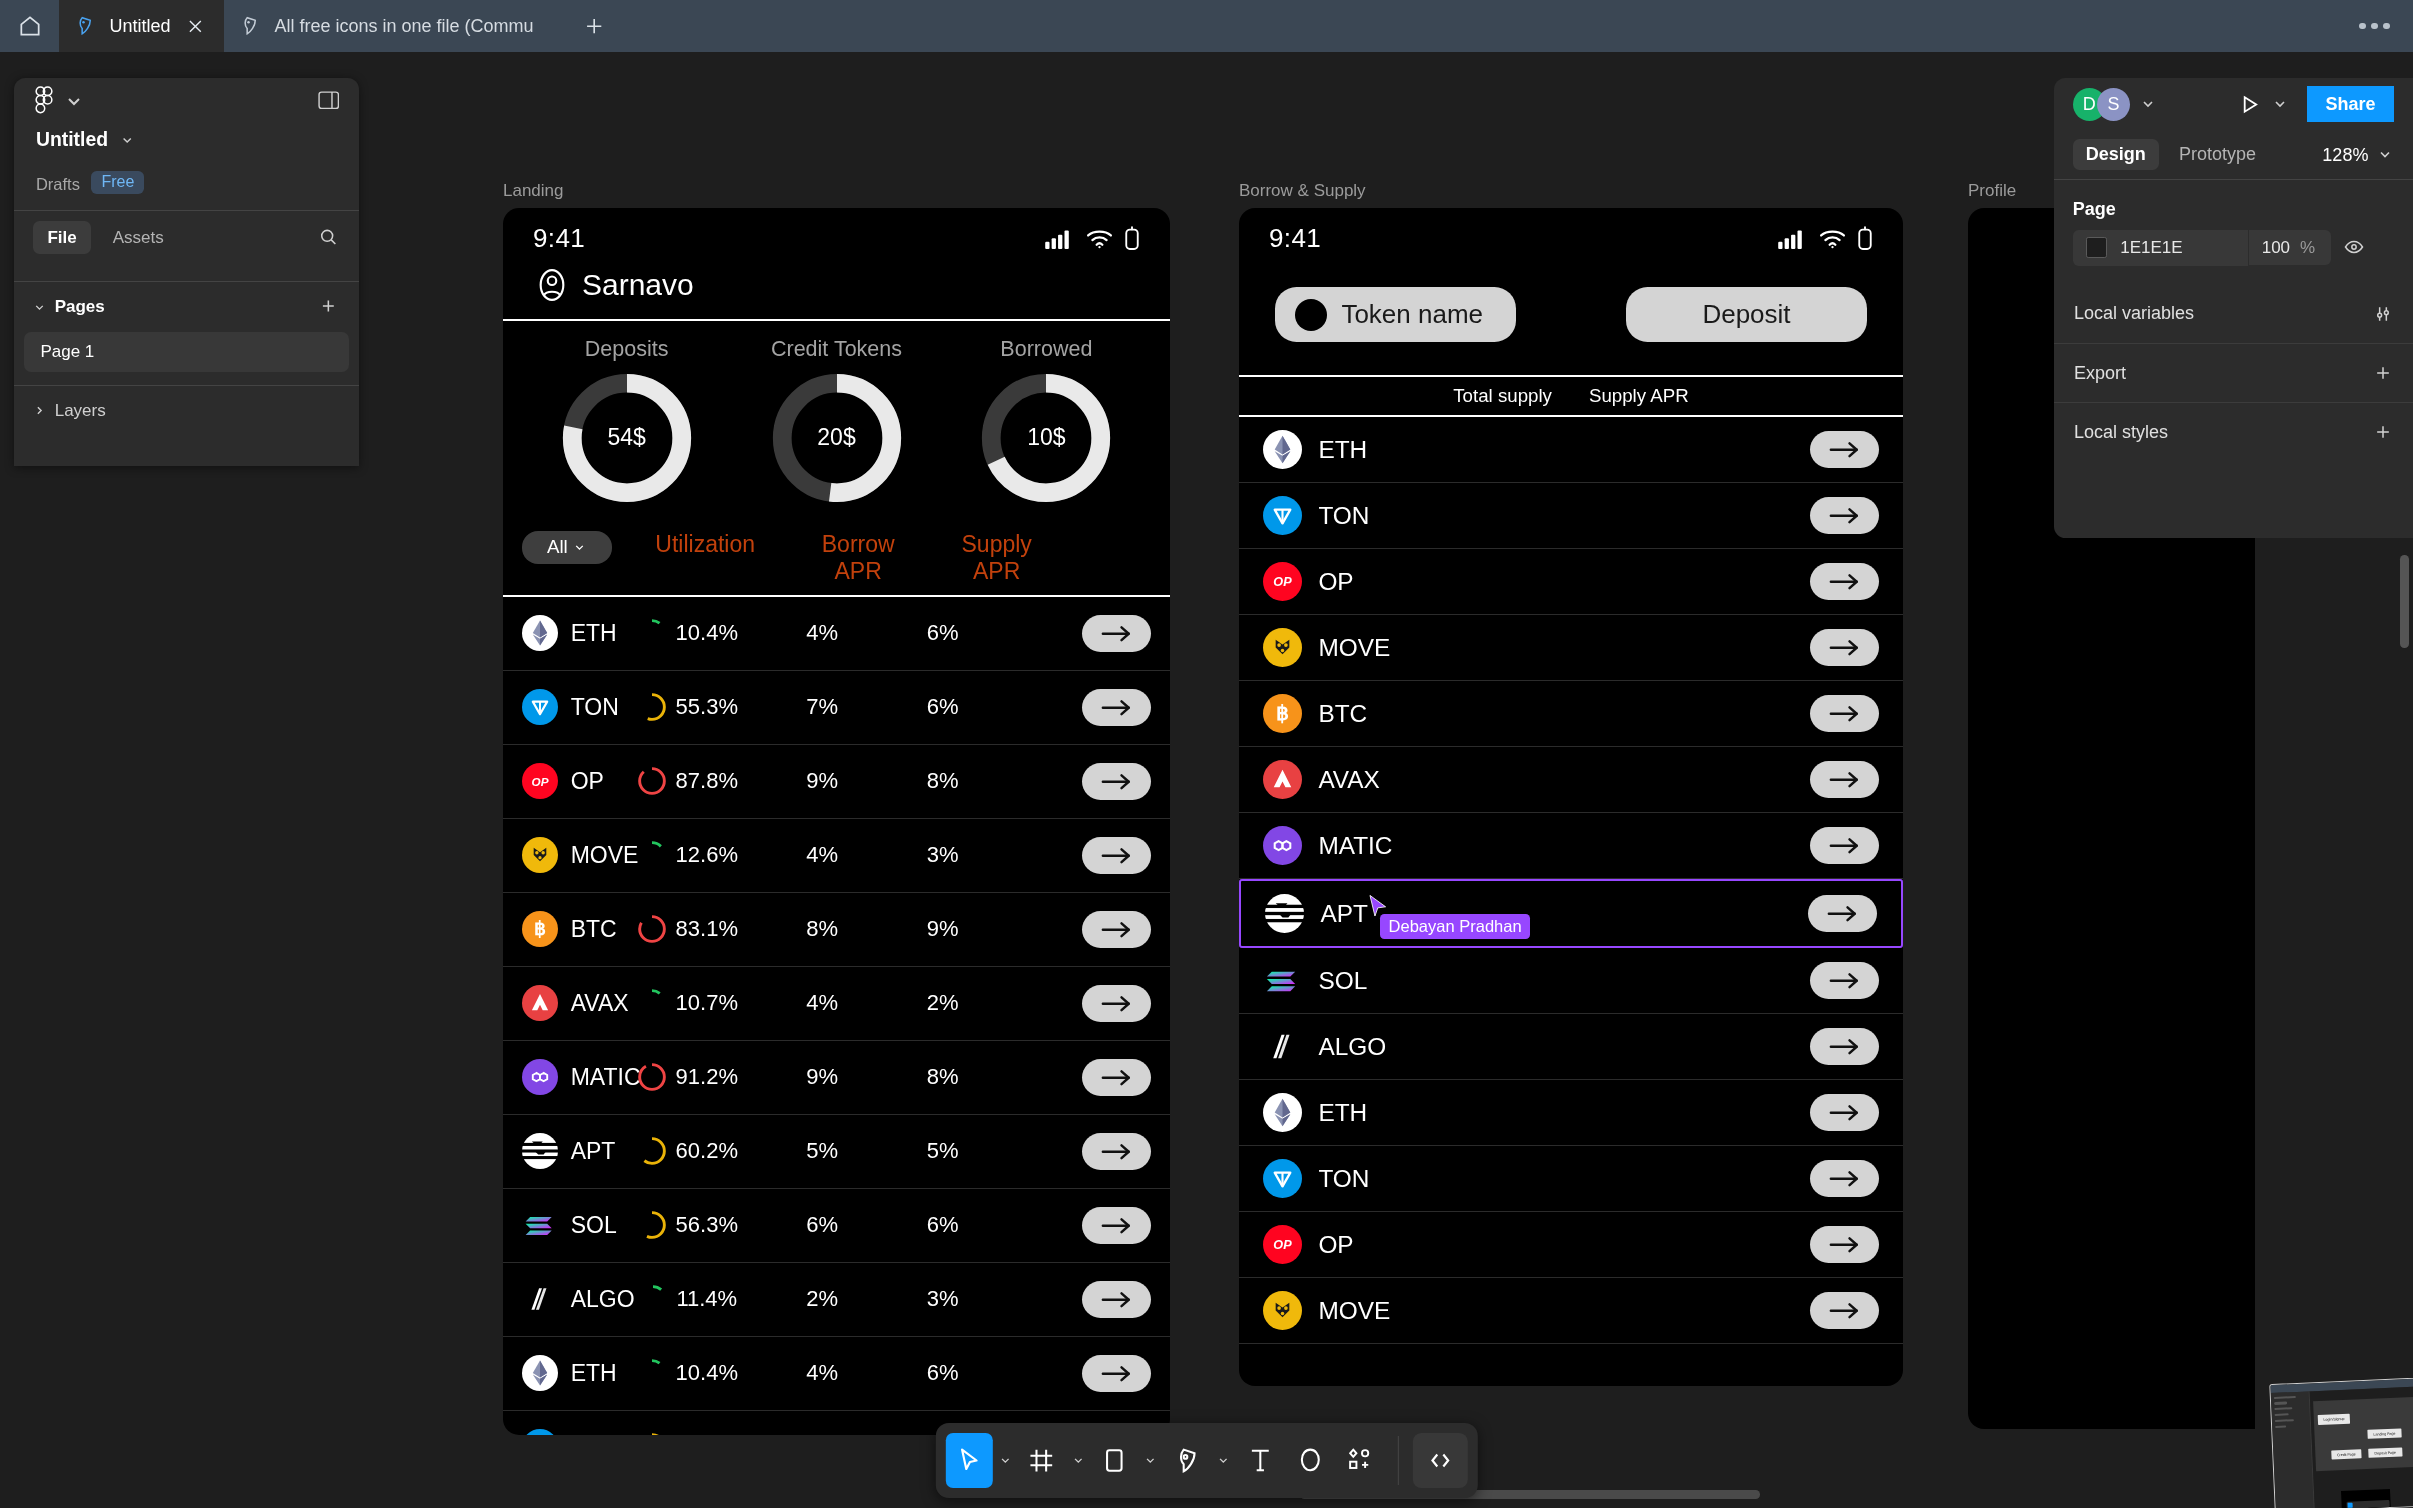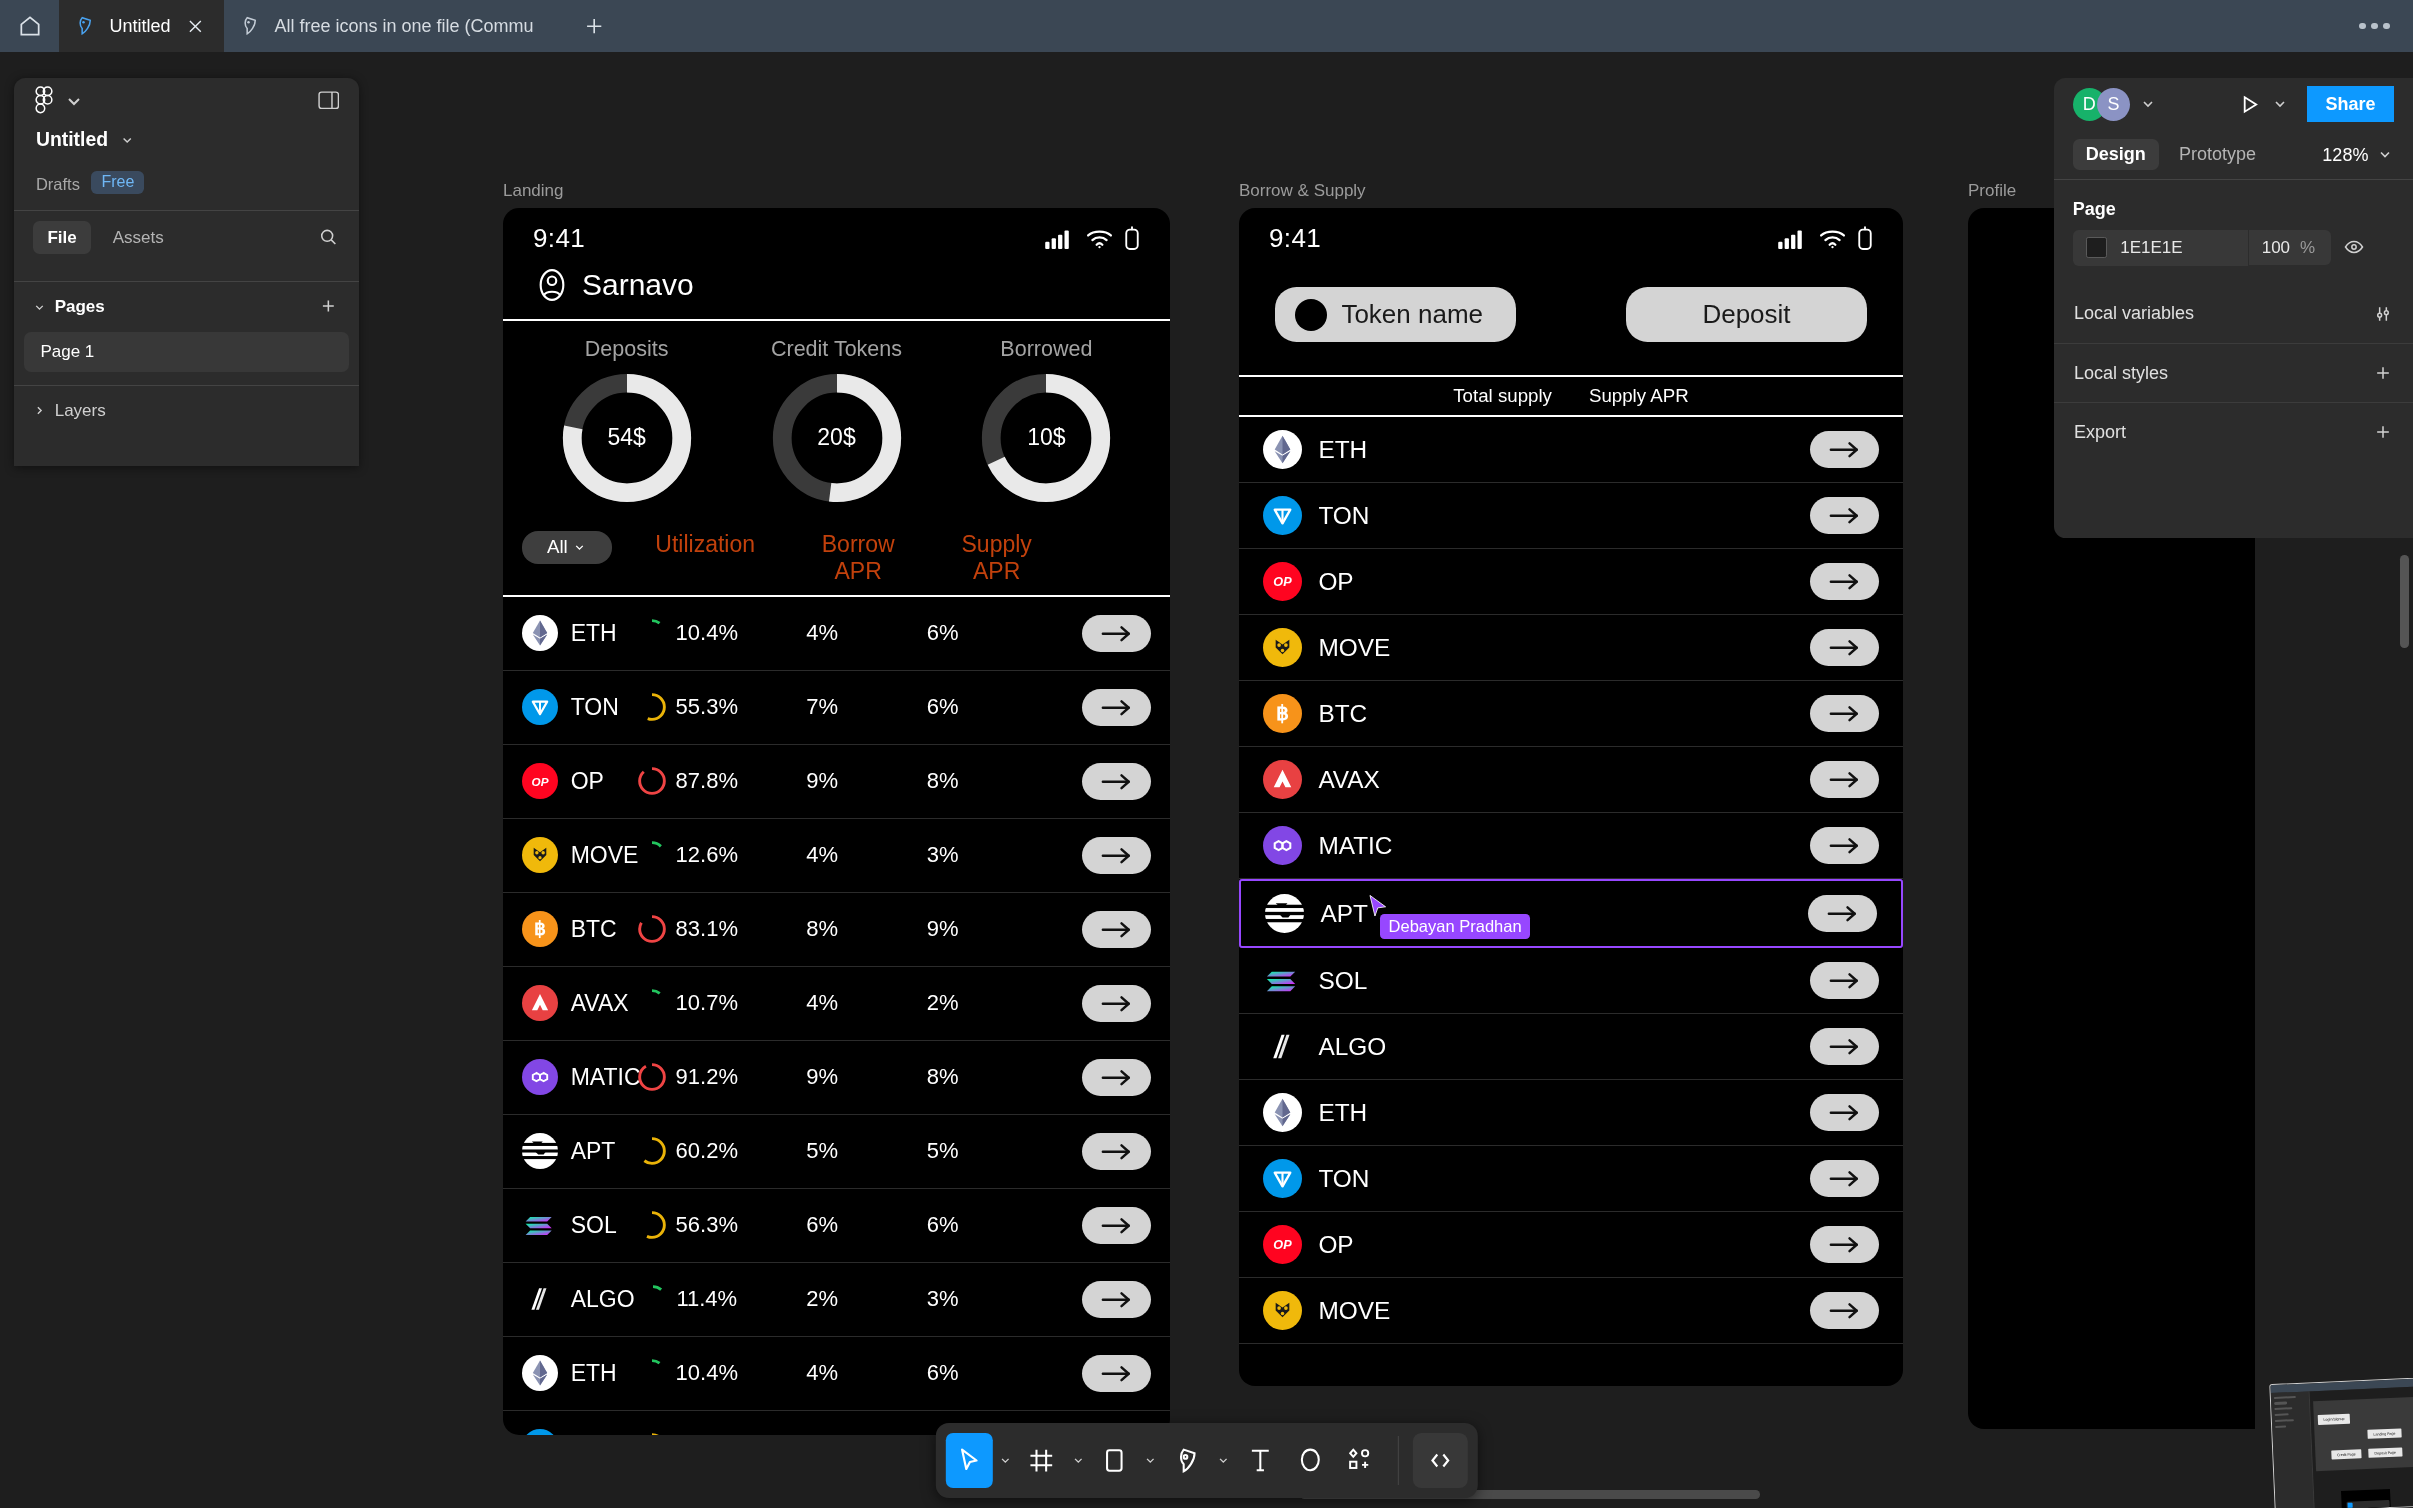--- a/index.html
+++ b/index.html
@@ -1241,27 +1241,27 @@
       <div style="margin-top:18.7px">
         <div class="rp-row">
           <span>Local variables</span>
           <svg viewBox="0 0 24 24" fill="none" stroke="#d2d2d2" stroke-width="1.8">
             <path d="M8 4v7M8 16v4M16 4v4M16 13v7"></path>
               <circle cx="8" cy="13.5" r="2.3"></circle>
               <circle cx="16" cy="10.5" r="2.3"></circle>
           </svg>
         </div>
         <div class="rp-row">
-          <span>Local styles</span>
+          <span>Export</span>
           <svg viewBox="0 0 24 24" fill="none" stroke="#d2d2d2" stroke-width="1.8">
               <path d="M12 5v14M5 12h14"></path>
             </svg>
         </div>
         <div class="rp-row">
-          <span>Export</span>
+          <span>Local styles</span>
           <svg viewBox="0 0 24 24" fill="none" stroke="#d2d2d2" stroke-width="1.8">
               <path d="M12 5v14M5 12h14"></path>
             </svg>
         </div>
       </div>
     </div>
 
     <div class="scroll-v"></div>
     <div class="scroll-h"></div>
 

